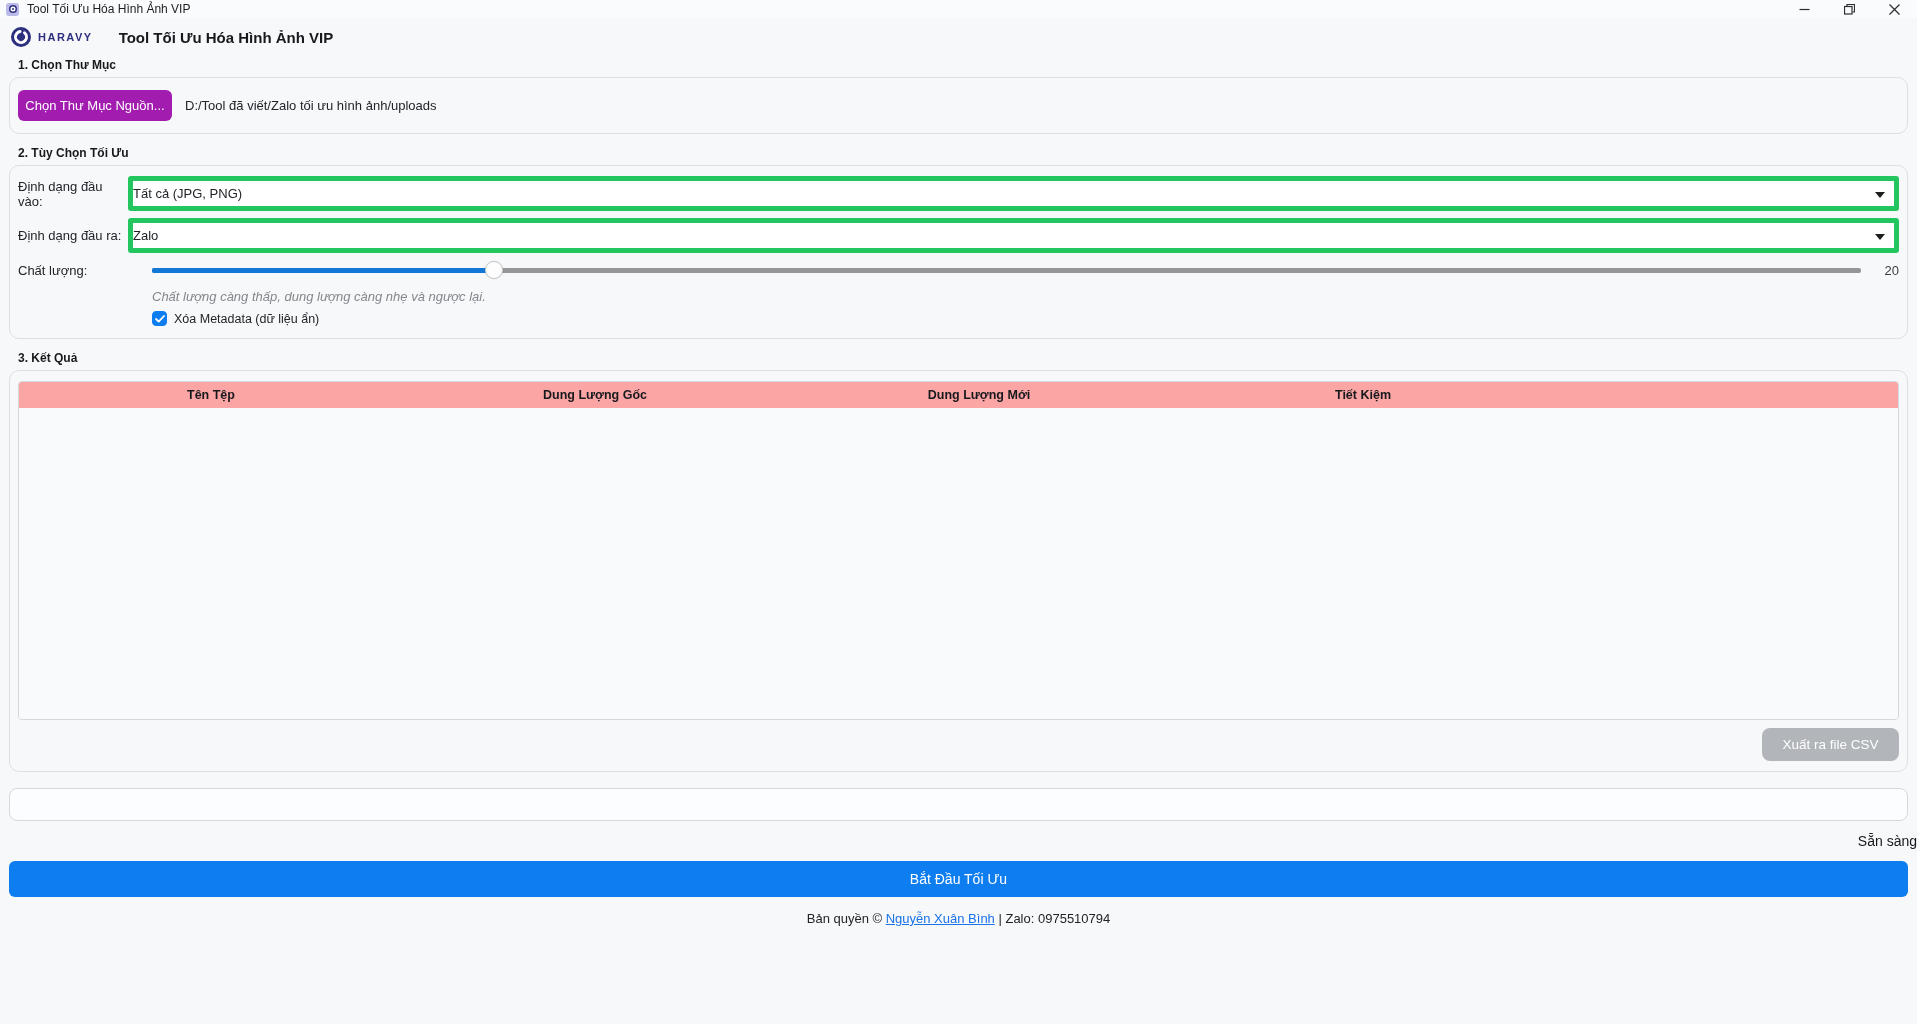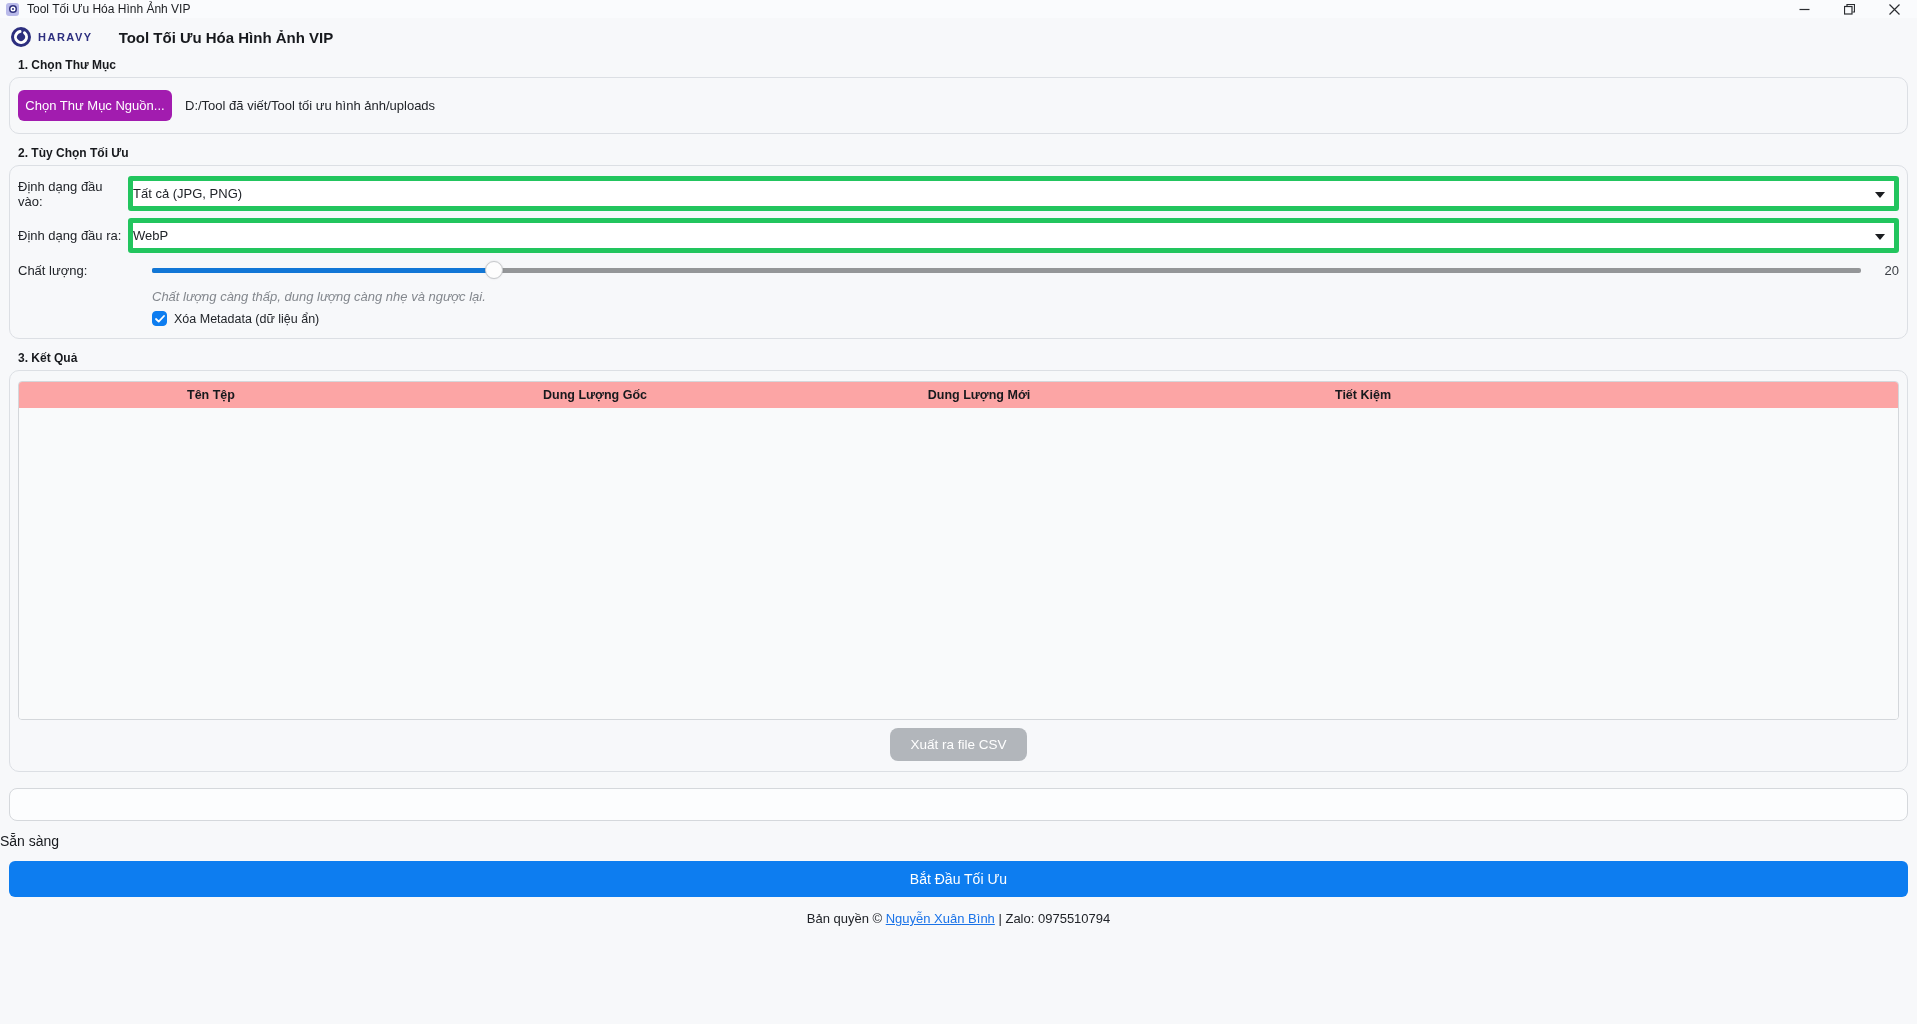--- a/index.html
+++ b/index.html
@@ -79,30 +79,30 @@
   .checkbox.checked svg { display:block; }
   .check-label { font-size:12.5px; color:#212429; }
 
   
   .g3 { padding:10px 8px; }
   .results-table { border:1px solid #d4d7db; border-radius:4px; overflow:hidden; background:#f9fafb; }
   .thead { display:flex; height:26px; background:#fca5a5; align-items:center; }
   .th { width:384px; text-align:center; font-size:12.5px; font-weight:700; color:#17191d; }
   .th-fill { flex:1; }
   .tbody { height:311px; background:#f9fafb; }
-  .csv-row { margin-top:8px; display:flex; justify-content:center; }
+  .csv-row { margin-top:8px; display:flex; justify-content:flex-end; }
   .btn-disabled {
     width:137px; height:33px; border:none; border-radius:8px; background:#b2b6bb; color:#ffffff;
     font-family:inherit; font-size:13.5px; display:flex; align-items:center; justify-content:center;
   }
 
   
   .progressbar { margin:16px 9px 0; height:33px; border:1px solid #d5d8dc; border-radius:8px; background:#fcfdfe; overflow:hidden; }
   .progress-fill { height:100%; background:#0d7df0; width:0; }
-  .status-text { margin-top:12px; text-align:left; font-size:14px; color:#17191d; }
+  .status-text { margin-top:12px; text-align:right; font-size:14px; color:#17191d; }
   .btn-start {
     margin:12px 9px 0; height:36px; width:1899px; border:none; border-radius:6px; background:#0d7df0;
     color:#ffffff; font-family:inherit; font-size:14px; display:flex; align-items:center; justify-content:center; cursor:pointer;
   }
   .footer { margin-top:14px; text-align:center; font-size:13px; color:#212429; }
   .footer a { color:#1a73e8; text-decoration:underline; cursor:pointer;margin-top:24px; }
 </style>
 </head>
 <body>
 
@@ -140,37 +140,37 @@
     </svg>
     <span class="brand-name">HARAVY</span>
   </div>
   <div class="page-title">Tool Tối Ưu Hóa Hình Ảnh VIP</div>
 </div>
 
 <div class="section-title">1. Chọn Thư Mục</div>
 <div class="groupbox g1">
   <div class="frow">
     <button class="btn-blue">Chọn Thư Mục Nguồn...</button>
-    <span class="path-text">D:/Tool đã viết/Tool tối ưu hình ảnh/uploads</span>
+    <span class="path-text">D:/Tool đã viết/Zalo tối ưu hình ảnh/uploads</span>
   </div>
 </div>
 
 <div class="section-title later">2. Tùy Chọn Tối Ưu</div>
 <div class="groupbox g2">
   <div class="orow">
     <span class="lbl lbl-opt">Định dạng đầu vào:</span>
     <div class="combo">
       <span>Tất cả (JPG, PNG)</span>
       <span class="arrow"></span>
     </div>
   </div>
   <div class="orow">
     <span class="lbl lbl-opt">Định dạng đầu ra:</span>
     <div class="combo">
-      <span>WebP</span>
+      <span>Zalo</span>
       <span class="arrow"></span>
     </div>
   </div>
   <div class="orow slider-row">
     <span class="lbl lbl-opt">Chất lượng:</span>
     <div class="slider">
       <div class="track"></div>
       <div class="fill" style="width: 20%;"></div>
       <div class="handle" style="left: 20%;"></div>
     </div>

